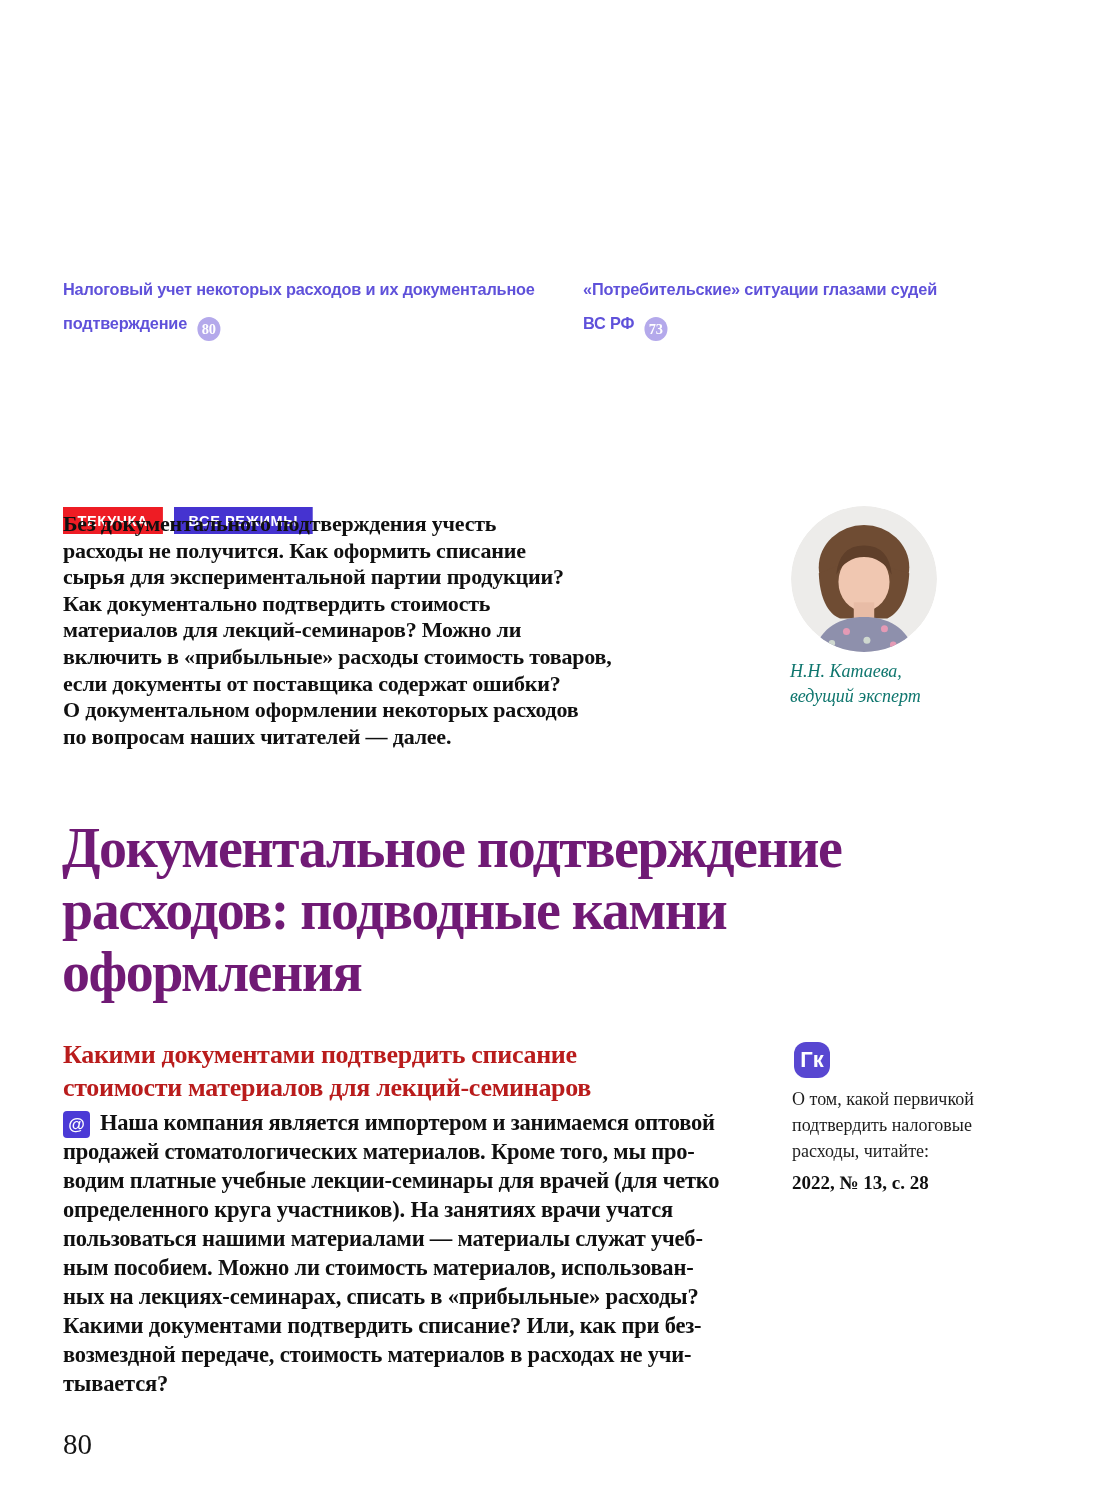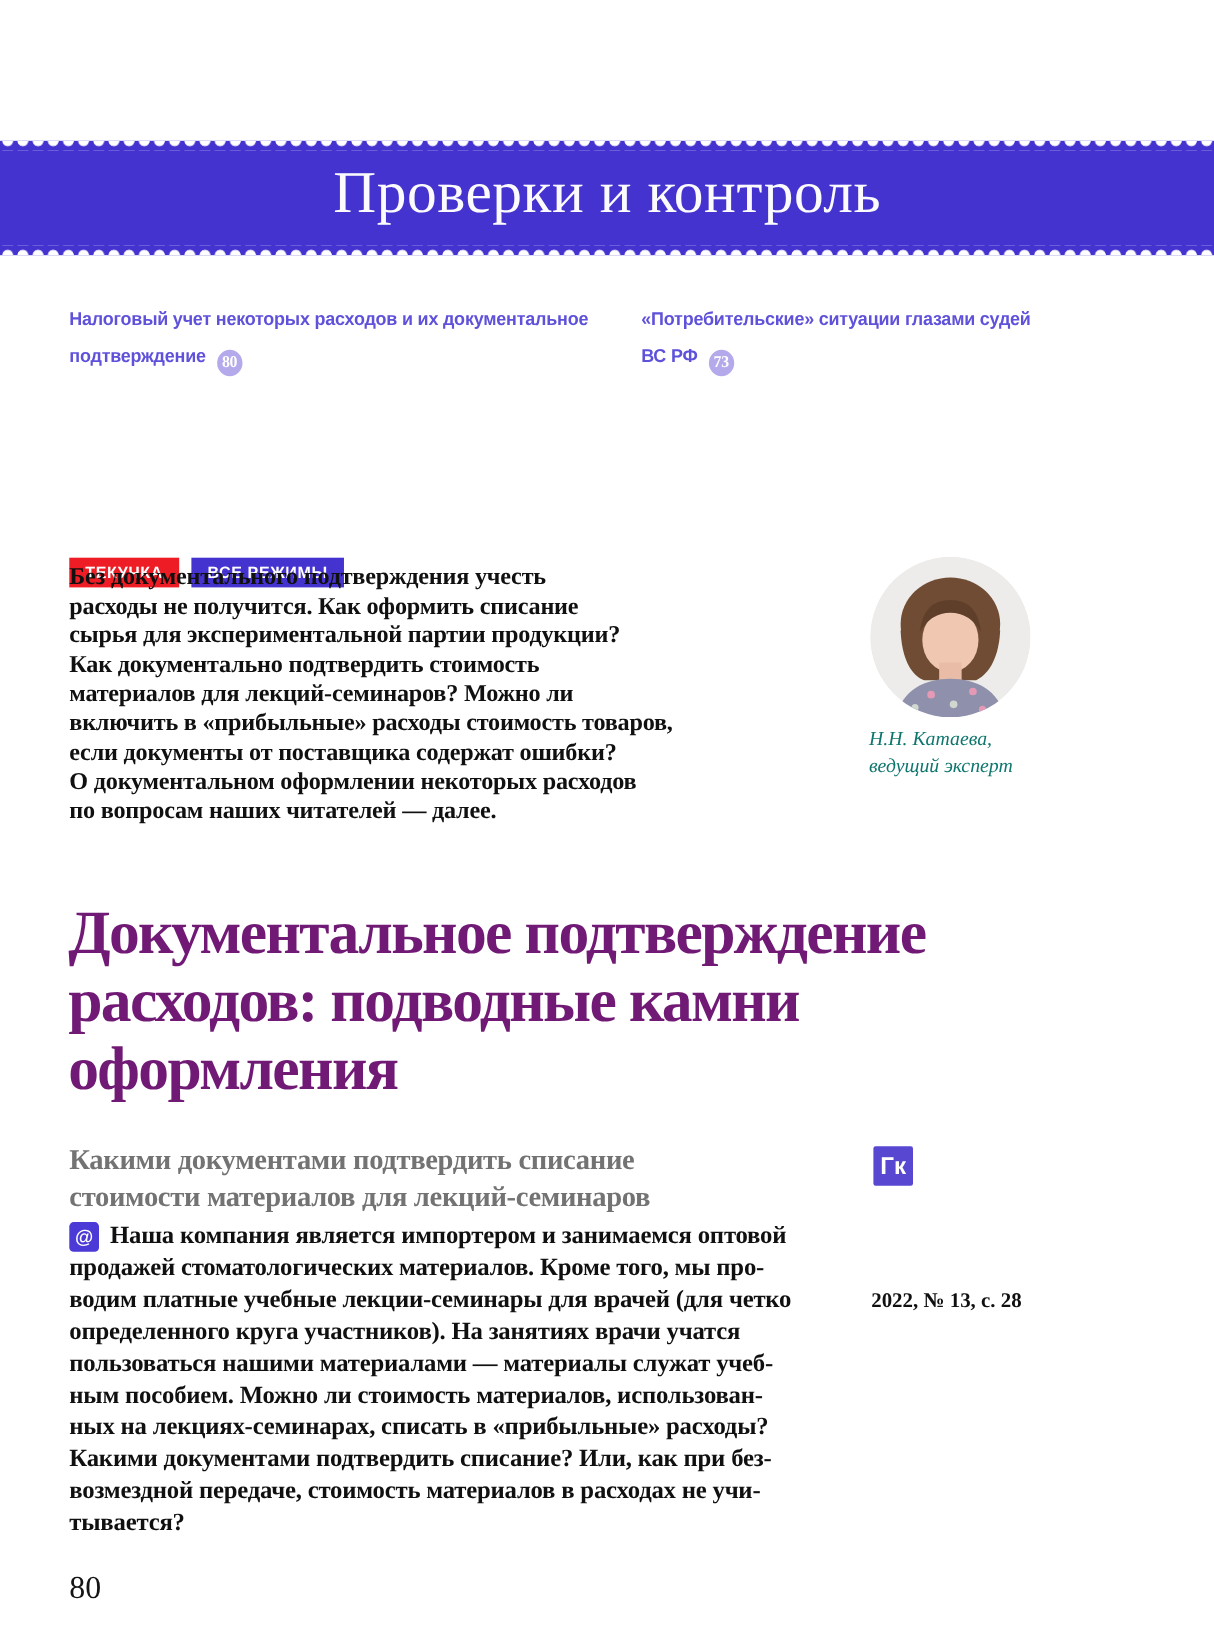--- a/index.html
+++ b/index.html
@@ -46,51 +46,48 @@
   .expert-caption{position:absolute;left:790px;top:659px;font-style:italic;
       font-size:18px;line-height:25px;color:#0f766e;white-space:pre-line;}
 
   
   .headline{position:absolute;left:62px;top:817px;width:920px;
       font-weight:700;font-size:56px;line-height:62px;color:#701a75;
       letter-spacing:-1.5px;white-space:pre-line;}
 
   
   .subhead{position:absolute;left:63px;top:1038px;width:720px;
-      font-weight:700;font-size:26px;line-height:33px;color:#737373;
+      font-weight:700;font-size:26px;line-height:33px;color:#b91c1c;
       letter-spacing:-0.3px;white-space:pre-line;}
 
   
   .question{position:absolute;left:63px;top:1108px;width:700px;}
   .at-icon{position:absolute;left:0;top:3px;width:27px;height:27px;border-radius:4px;
       background:#4b3ad6;color:#ffffff;font-family:"Liberation Sans", sans-serif;
       font-weight:700;font-size:17px;line-height:27px;text-align:center;}
   .question-text{font-weight:700;font-size:22.5px;line-height:29px;color:#101010;
       letter-spacing:-0.2px;white-space:pre-line;text-indent:37px;}
 
   
-  .gk-icon{position:absolute;left:794px;top:1042px;width:36px;height:36px;border-radius:2px;
+  .gk-icon{position:absolute;left:794px;top:1042px;width:36px;height:36px;border-radius:12px;
       background:#5847d1;color:#ffffff;font-family:"Liberation Sans", sans-serif;
       font-weight:700;font-size:22px;line-height:35px;text-align:center;letter-spacing:0;}
   .sidebar-note{position:absolute;left:792px;top:1086px;width:230px;
       font-size:18px;line-height:26px;color:#1d1d1d;white-space:pre-line;}
   .sidebar-ref{position:absolute;left:792px;top:1172px;font-weight:700;
       font-size:19px;color:#101010;text-align:center;}
 
   
   .folio{position:absolute;left:63px;top:1428px;font-size:29px;color:#141414;}
 </style>
 </head>
 <body>
 
 <div id="page">
 
-  <div class="banner">
-    <div class="banner-title">Проверки и контроль</div>
-  </div>
 
   <div class="toc-item toc-1">
     <span>Налоговый учет некоторых расходов и их документальное</span><br>
     <span>подтверждение</span>
     <span class="page-badge">80</span>
   </div>
   <div class="toc-item toc-2">
     <span>«Потребительские» ситуации глазами судей</span><br>
     <span>ВС РФ</span>
     <span class="page-badge">73</span>
@@ -145,17 +142,20 @@
 определенного круга участников). На занятиях врачи учатся
 пользоваться нашими материалами — материалы служат учеб-
 ным пособием. Можно ли стоимость материалов, использован-
 ных на лекциях-семинарах, списать в «прибыльные» расходы?
 Какими документами подтвердить списание? Или, как при без-
 возмездной передаче, стоимость материалов в расходах не учи-
 тывается?</div>
   </div>
 
   <div class="gk-icon">Гк</div>
+  <div class="sidebar-note">О том, какой первичкой
+подтвердить налоговые
+расходы, читайте:</div>
   <div class="sidebar-ref">2022, № 13, с. 28</div>
 
   <div class="folio">80</div>
 
 </div>
 
 </body></html>

